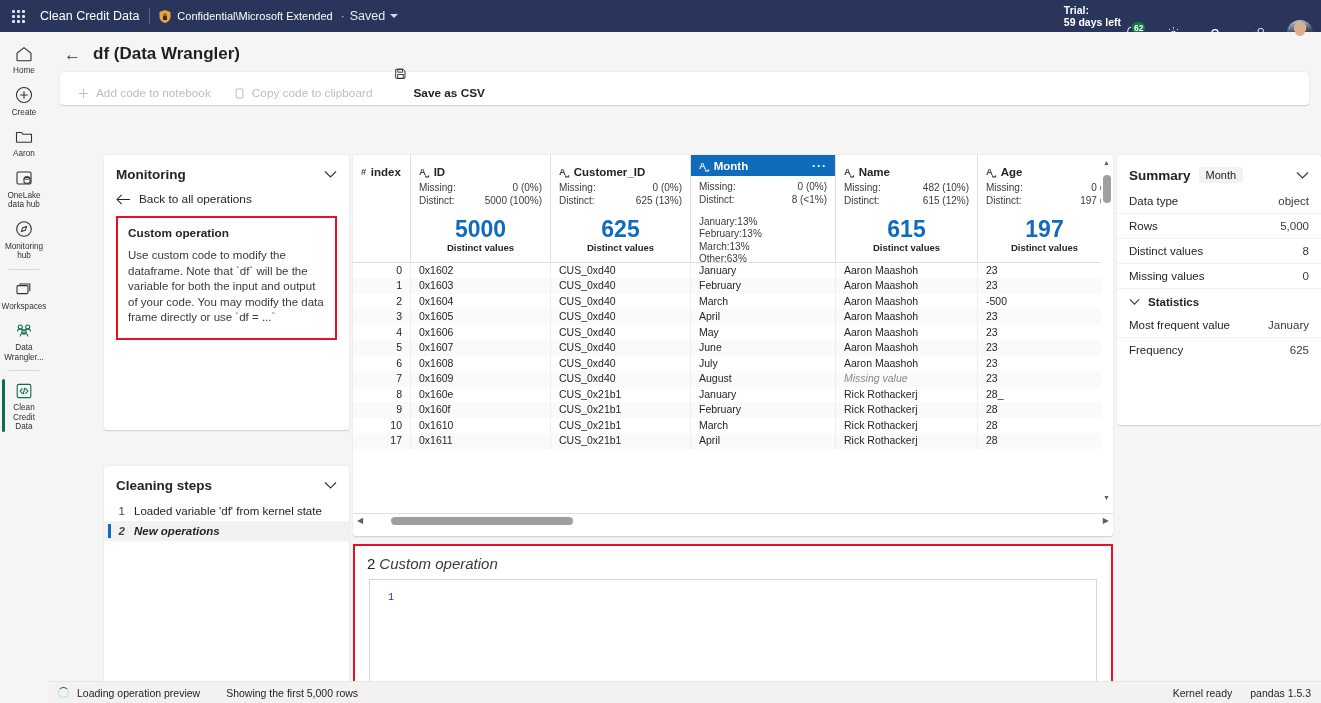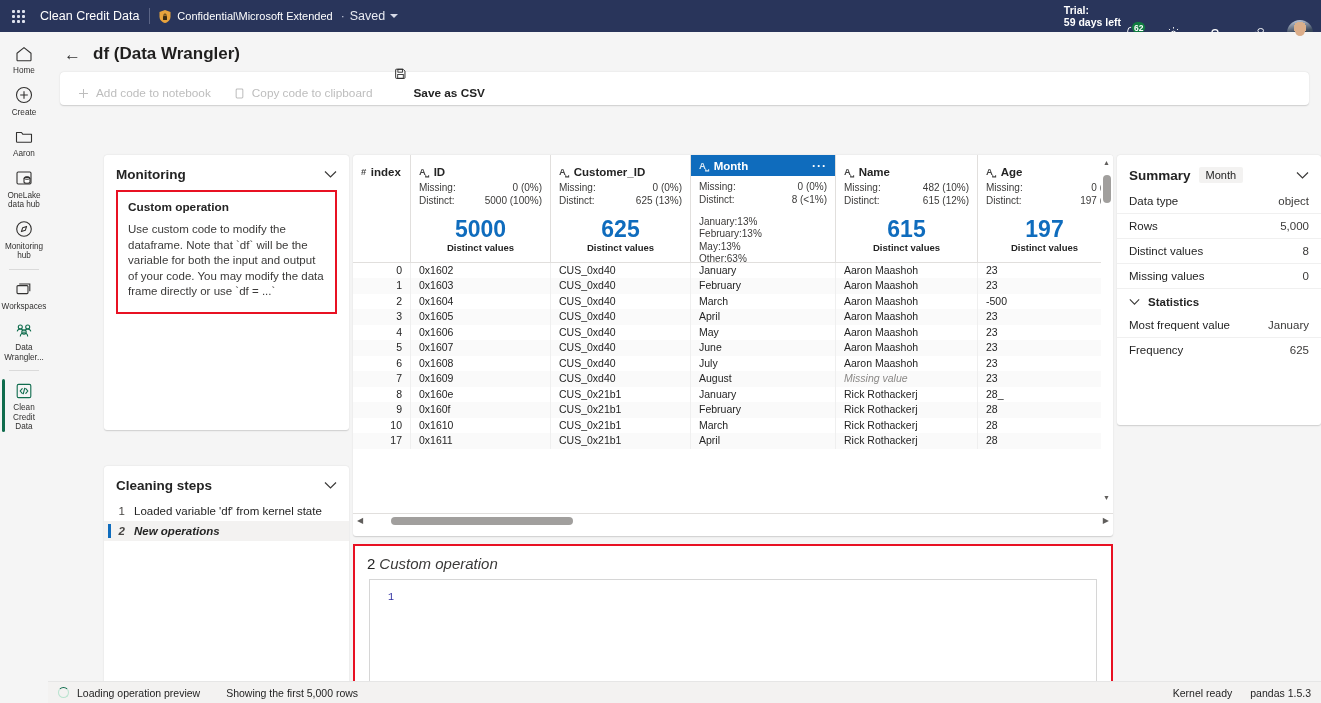--- a/index.html
+++ b/index.html
@@ -375,20 +375,28 @@
 
     <div class="panel ops">
       <div class="panel-head">
         <span class="panel-title">Monitoring</span>
         <span class="chev">
           <svg width="13" height="9" viewBox="0 0 13 9">
               <path d="M1 1.5 6.5 7 12 1.5" stroke="#3b3a39" stroke-width="1.2" fill="none"></path>
             </svg>
         </span>
       </div>
+      <div class="back-ops">
+        <span>
+          <svg width="15" height="11" viewBox="0 0 16 12">
+              <path d="M6 1 1 6l5 5M1 6h14" stroke="#242424" stroke-width="1.1" fill="none"></path>
+            </svg>
+        </span>
+        <span>Back to all operations</span>
+      </div>
       <div class="custom-op">
         <h4>Custom operation</h4>
         <p>Use custom code to modify the dataframe. Note that `df` will be the variable for both the input and output of your code. You may modify the data frame directly or use `df = ...`</p>
       </div>
     </div>
 
     <div class="panel steps">
       <div class="panel-head">
         <span class="panel-title">Cleaning steps</span>
         <span class="chev">
@@ -479,21 +487,21 @@
           <div style="margin-top:10px;">
             <div class="cat">
                 <span>January:</span>
                 <span>13%</span>
               </div>
             <div class="cat">
                 <span>February:</span>
                 <span>13%</span>
               </div>
             <div class="cat">
-                <span>May:</span>
+                <span>March:</span>
                 <span>13%</span>
               </div>
             <div class="cat">
                 <span>Other:</span>
                 <span>63%</span>
               </div>
           </div>
         </div>
 
         <div class="gcol" style="width:142px;">

